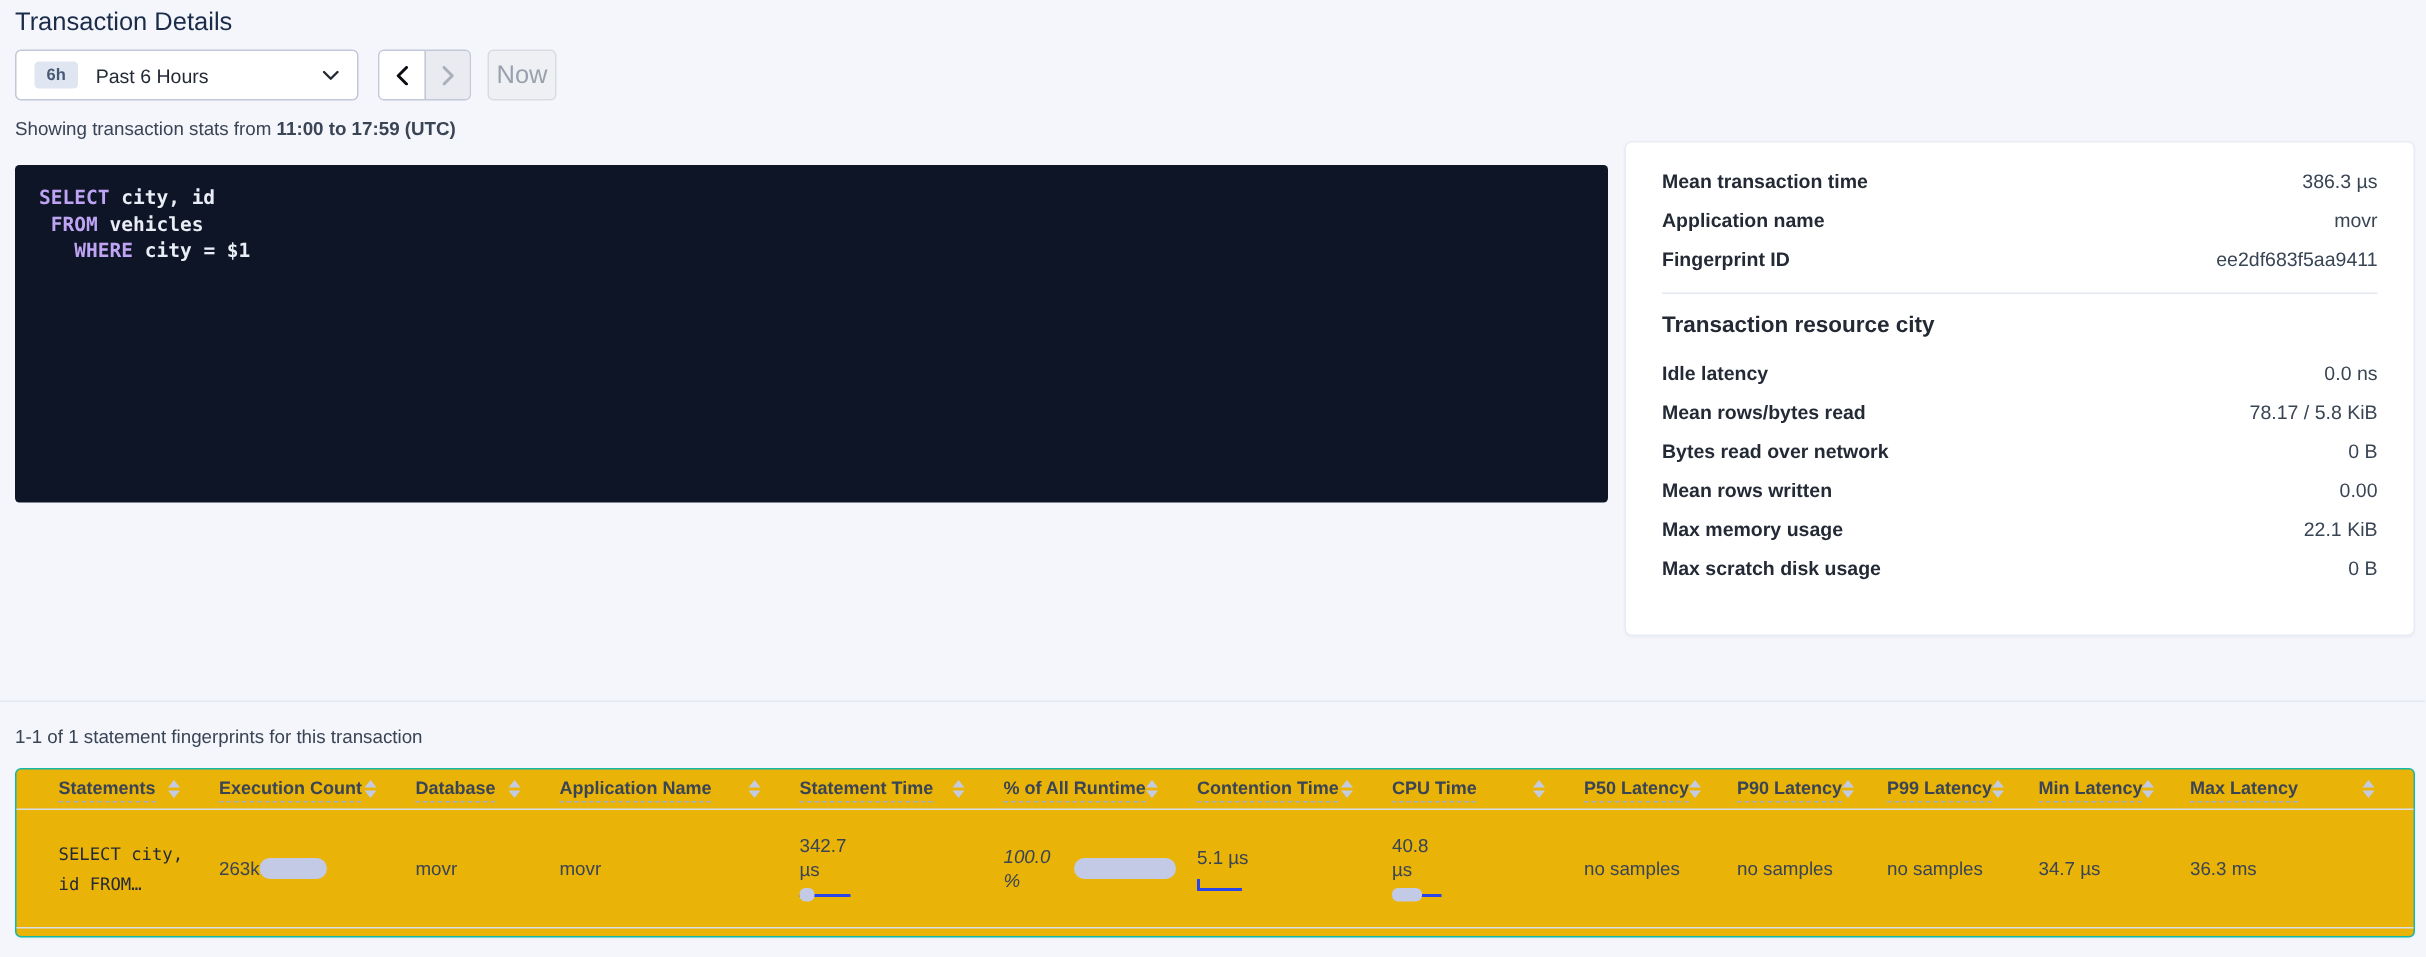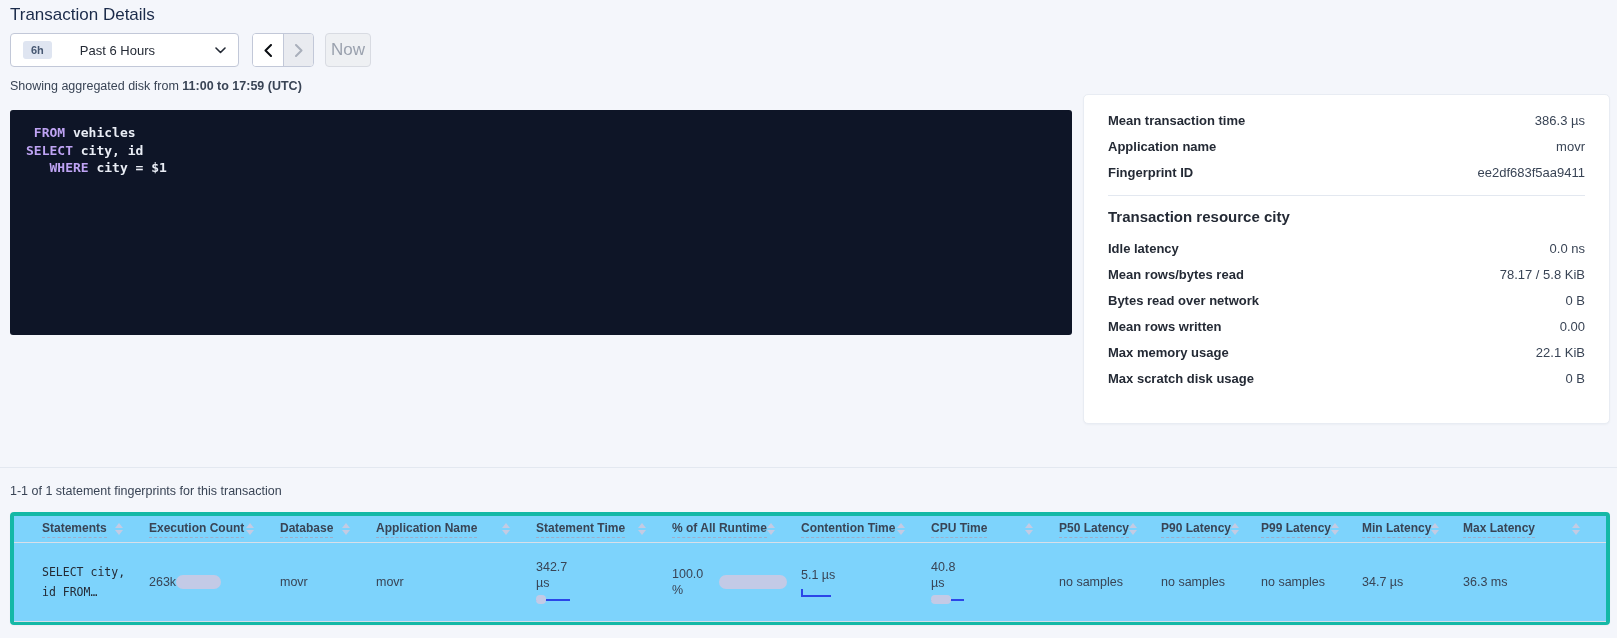--- a/index.html
+++ b/index.html
@@ -8,21 +8,21 @@
     --divider:#e3e8f0; --sort_icon:#c3cbe3;
   }
   *{margin:0;padding:0;box-sizing:border-box;}
   html,body{width:1617px;height:638px;}
   body{
     position:relative;background:var(--page_bg);
     font-family:"Liberation Sans",sans-serif;color:var(--text_body);overflow:hidden;
   }
   .page-title{position:absolute;left:10px;top:5px;font-size:17px;font-weight:normal;color:#1b2b4a;}
   .controls{position:absolute;left:10px;top:33px;display:flex;align-items:stretch;height:34px;}
-  .dropdown{width:229px;background:#fff;border:1px solid #c2c8d8;border-radius:4px;display:flex;align-items:center;padding:0 12px;gap:28px;cursor:pointer;}
+  .dropdown{width:229px;background:#fff;border:1px solid #c2c8d8;border-radius:4px;display:flex;align-items:center;padding:0 12px;gap:12px;cursor:pointer;}
   .badge{background:#dfe5f1;color:#475872;font-size:11px;font-weight:bold;padding:3px 8px;border-radius:3px;}
   .dropdown-label{font-size:13px;color:var(--text_dark);}
   .chev{margin-left:auto;display:flex;align-items:center;}
   .arrow-group{display:flex;margin-left:13px;border:1px solid #c2c8d8;border-radius:4px;overflow:hidden;background:#fff;}
   .arrow-btn{width:30px;display:flex;align-items:center;justify-content:center;cursor:pointer;background:#fff;border:none;}
   .arrow-btn.disabled{background:#e9ebf0;cursor:default;}
   .arrow-btn + .arrow-btn{border-left:1px solid #c2c8d8;}
   .now-btn{margin-left:11px;width:46px;background:#eef0f3;border:1px solid #d8dbe2;border-radius:4px;color:#9aa1ae;font-size:17px;display:flex;align-items:center;justify-content:center;}
   .caption{position:absolute;left:10px;top:79px;font-size:12.5px;color:var(--text_body);}
   .caption b{font-weight:bold;}
@@ -30,39 +30,39 @@
   .sql-line{white-space:pre;font-weight:bold;}
   .kw{color:var(--sql_keyword);}
   .summary-card{position:absolute;left:1083px;top:94px;width:527px;height:330px;background:#fff;border:1px solid #e8ecf3;border-radius:5px;box-shadow:0 1px 2px rgba(30,40,70,.04);padding:12px 24px 0 24px;}
   .kv-row{display:flex;justify-content:space-between;align-items:center;height:26px;font-size:13px;}
   .kv-label{font-weight:bold;color:var(--text_dark);}
   .kv-value{color:var(--text_body);}
   .card-divider{height:1px;background:var(--divider);margin:10px 0 8px 0;}
   .section-title{font-size:15px;font-weight:bold;color:var(--text_dark);margin:12px 0 10px 0;}
   .page-divider{position:absolute;left:0;top:467px;width:1617px;height:1px;background:var(--divider);}
   .table-caption{position:absolute;left:10px;top:484px;font-size:12.5px;color:var(--text_body);}
-  .table-card{position:absolute;left:10px;top:512px;width:1600px;height:113px;background:#7dd3fc;border:4px solid #14b8a6;border-radius:4px;box-shadow:0 1px 2px rgba(30,40,70,.04);}
+  .table-card{position:absolute;left:10px;top:512px;width:1600px;height:113px;background:#eab308;border:1px solid #14b8a6;border-radius:4px;box-shadow:0 1px 2px rgba(30,40,70,.04);}
   .tgrid{display:grid;grid-template-columns:107px 131px 96px 160px 136px 129px 130px 128px 102px 100px 101px 101px 1fr;padding-left:28px;}
   .thead{border-bottom:1px solid #d9dfe9;height:27px;align-items:center;}
   .th{display:flex;align-items:center;justify-content:space-between;padding-right:26px;cursor:pointer;}
   .th-label{font-size:12px;font-weight:bold;color:var(--text_body);border-bottom:1px dashed #9fadc9;padding-bottom:2px;white-space:nowrap;}
   .sort-icon{display:inline-flex;flex-direction:column;gap:2px;}
   .sort-icon i{display:block;width:0;height:0;border-left:4px solid transparent;border-right:4px solid transparent;}
   .sort-icon i.up{border-bottom:5px solid var(--sort_icon);}
   .sort-icon i.dn{border-top:5px solid var(--sort_icon);}
   .trow{height:79px;border-bottom:1px solid #d9dfe9;align-items:center;font-size:12.5px;color:var(--text_body);}
   .cell{padding-right:14px;}
   .stmt{font-family:"DejaVu Sans Mono",monospace;font-size:11.5px;line-height:20px;color:var(--text_dark);cursor:pointer;white-space:nowrap;}
   .count-cell{display:flex;align-items:center;}
   .count-bar{width:45px;height:14px;background:var(--bar_gray);border-radius:7px;}
   .stacked{display:flex;flex-direction:column;line-height:16px;}
   .mini-bar{position:relative;height:10px;margin-top:4px;}
   .mini-bar .blob{position:absolute;left:0;top:0;height:9px;background:var(--bar_gray);border-radius:4px;}
   .mini-bar .line{position:absolute;left:0;top:4px;height:2px;background:var(--accent_blue);}
-  .runtime-cell{display:flex;align-items:center;gap:16px;}
+  .runtime-cell{display:flex;align-items:center;gap:16px;font-style:italic;}
   .runtime-bar{width:74px;height:14px;background:var(--bar_gray);border-radius:7px;}
   .cont-bar{position:relative;height:9px;margin-top:6px;width:30px;}
   .cont-bar .tick{position:absolute;left:0;top:0;width:2px;height:8px;background:var(--accent_blue);}
   .cont-bar .line{position:absolute;left:0;top:6px;height:2px;background:var(--accent_blue);}
   svg{display:block;}
 </style>
 </head>
 <body>
 
 <h1 class="page-title">Transaction Details</h1>
@@ -90,26 +90,26 @@
         <svg width="8" height="13" viewBox="0 0 8 13">
             <path d="M1 1l5.5 5.5L1 12" fill="none" stroke="#a9afbb" stroke-width="2" stroke-linecap="round" stroke-linejoin="round"></path>
           </svg>
       </span>
     </button>
   </div>
   <button class="now-btn">Now</button>
 </div>
 
 <div class="caption">
-  <span>Showing aggregated disk from </span><b>11:00 to 17:59 (UTC)</b>
+  <span>Showing transaction stats from </span><b>11:00 to 17:59 (UTC)</b>
 </div>
 
 <div class="sql-box">
+  <div class="sql-line"><span></span><span class="kw">SELECT</span><span> city, id</span></div>
   <div class="sql-line"><span> </span><span class="kw">FROM</span><span> vehicles</span></div>
-  <div class="sql-line"><span></span><span class="kw">SELECT</span><span> city, id</span></div>
   <div class="sql-line"><span>   </span><span class="kw">WHERE</span><span> city = $1</span></div>
 </div>
 
 <div class="summary-card">
   <div class="kv-row">
       <span class="kv-label">Mean transaction time</span>
       <span class="kv-value">386.3 µs</span>
     </div>
   <div class="kv-row">
       <span class="kv-label">Application name</span>

